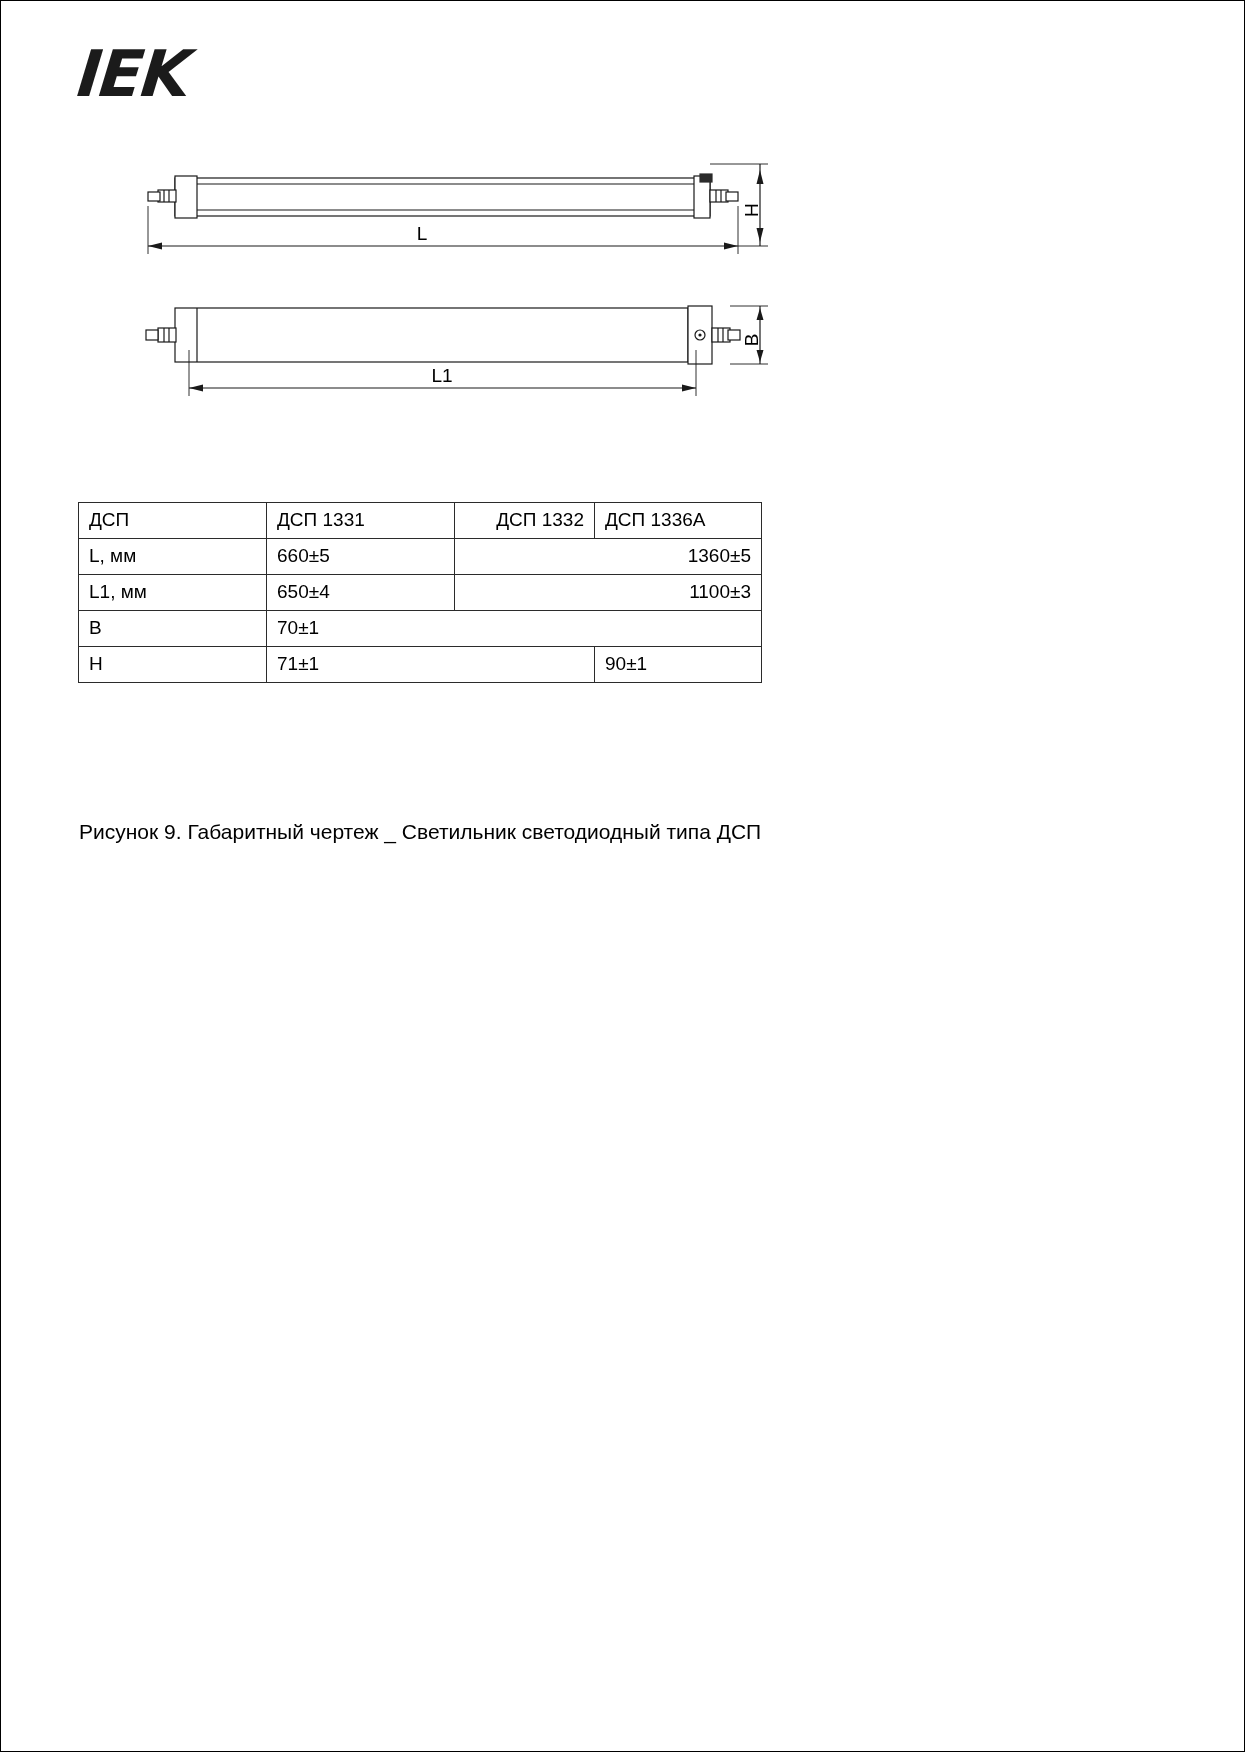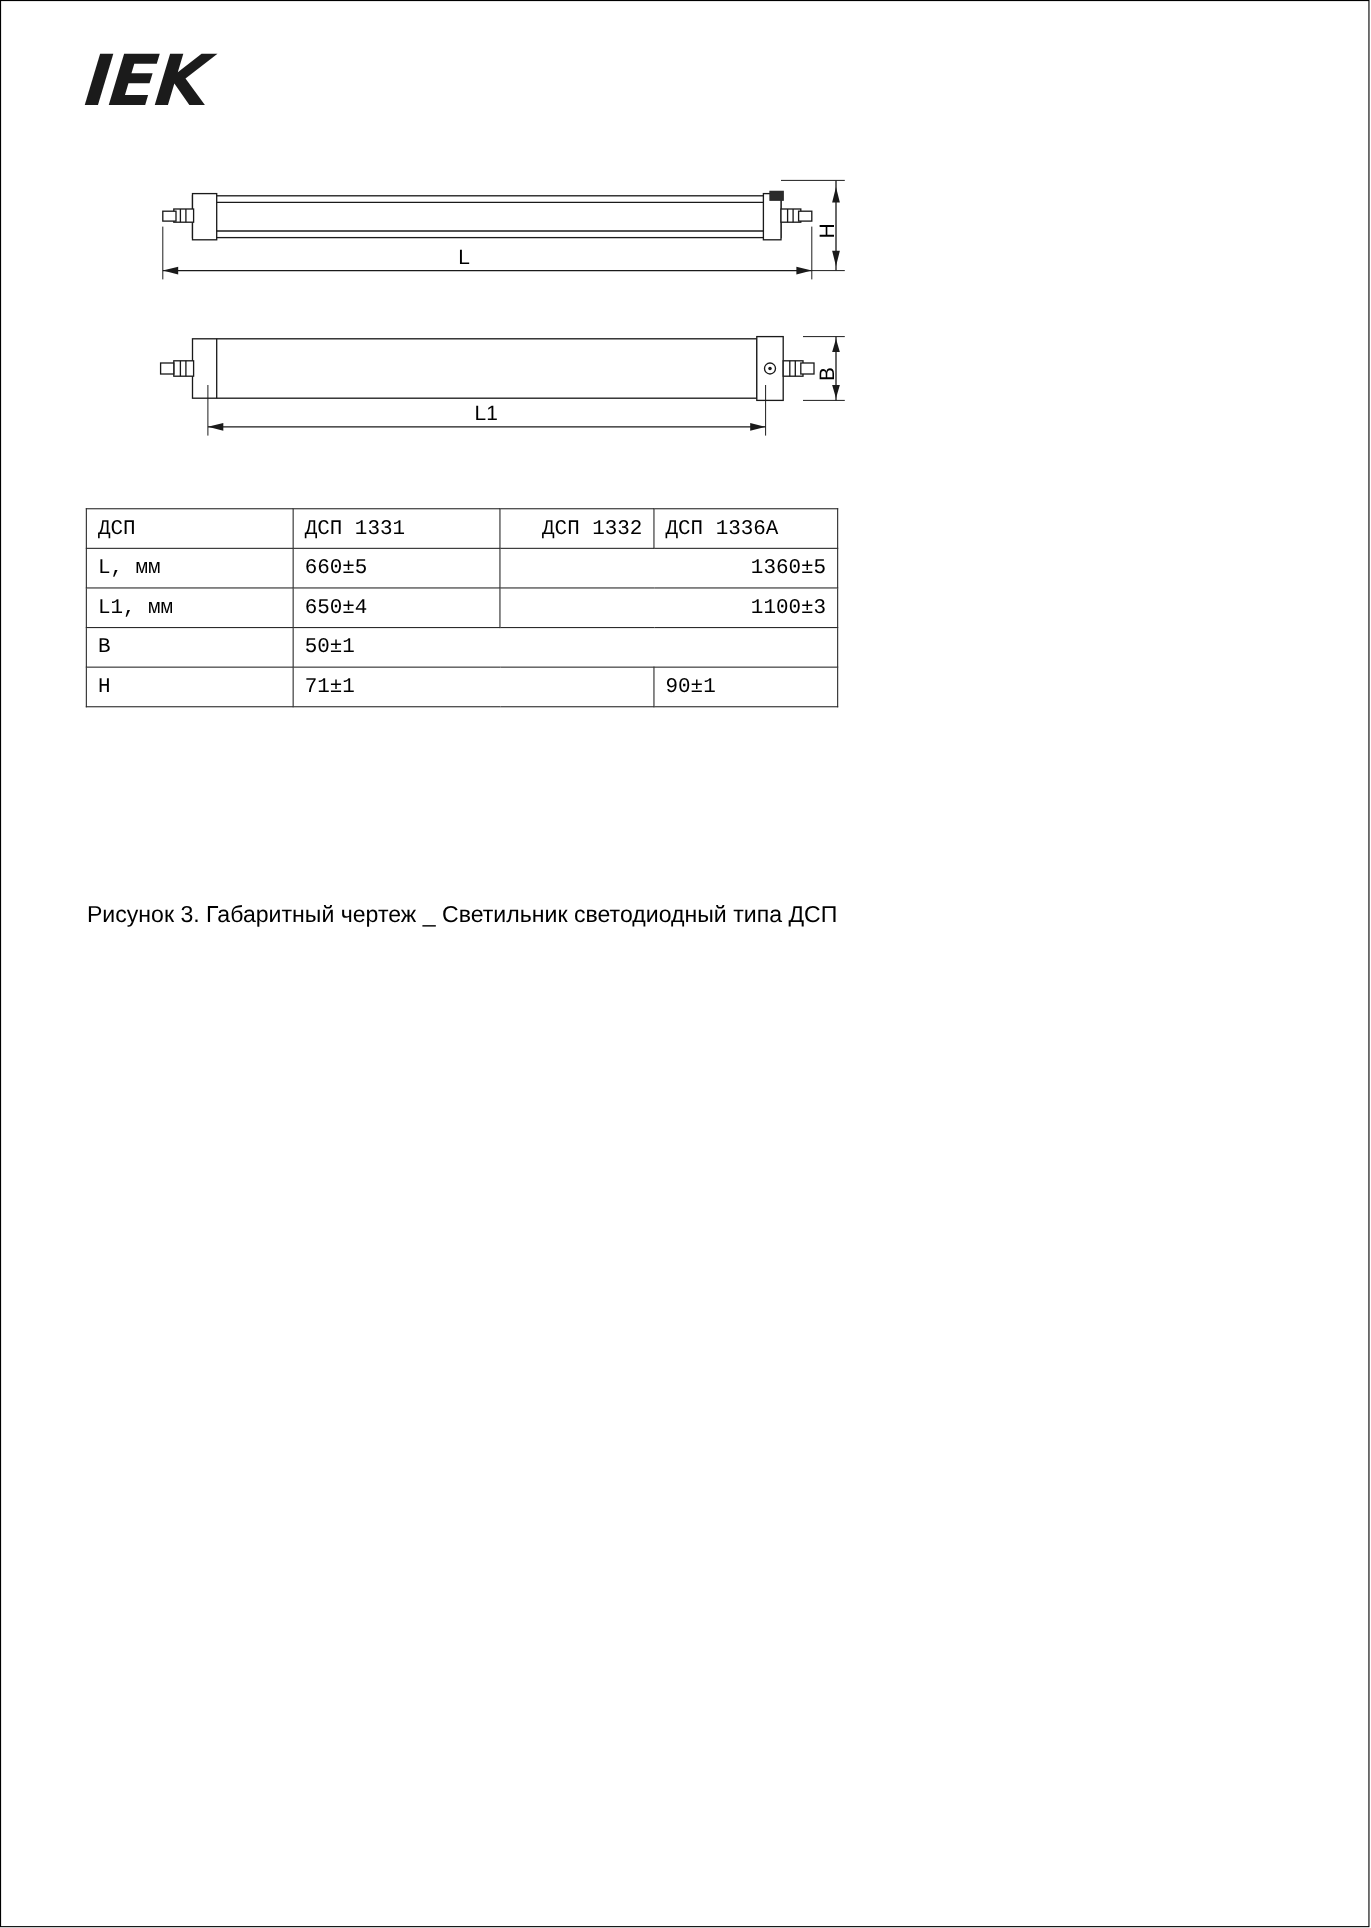--- a/index.html
+++ b/index.html
@@ -51,24 +51,23 @@
     left: 70px;
     top: 150px;
     width: 700px;
     height: 260px;
   }
 
   
   .spec-table {
     position: absolute;
     left: 78px;
-    top: 462px;
+    top: 502px;
     border-collapse: collapse;
     font-size: 19px;
-    font-family: Liberation Mono, monospace;
   }
   .spec-table td, .spec-table th {
     border: 1px solid #2b2b2b;
     padding: 6px 10px 7px 10px;
     font-weight: normal;
     text-align: left;
     vertical-align: middle;
     height: 27px;
     box-sizing: border-box;
   }
@@ -192,24 +191,24 @@
         <td class="c1">660±5</td>
         <td class="c2" colspan="2">1360±5</td>
       </tr>
       <tr>
         <td class="c0 cell-label">L1, мм</td>
         <td class="c1">650±4</td>
         <td class="c2" colspan="2">1100±3</td>
       </tr>
       <tr>
         <td class="c0 cell-label">B</td>
-        <td class="c1" colspan="3">50±1</td>
+        <td class="c1" colspan="3">70±1</td>
       </tr>
       <tr>
         <td class="c0 cell-label">H</td>
         <td class="c1" colspan="2">71±1</td>
         <td class="c3">90±1</td>
       </tr>
     </tbody>
   </table>
 
-  <div class="caption">Рисунок 3. Габаритный чертеж _ Светильник светодиодный типа ДСП</div>
+  <div class="caption">Рисунок 9. Габаритный чертеж _ Светильник светодиодный типа ДСП</div>
 </div>
 
 </body></html>

